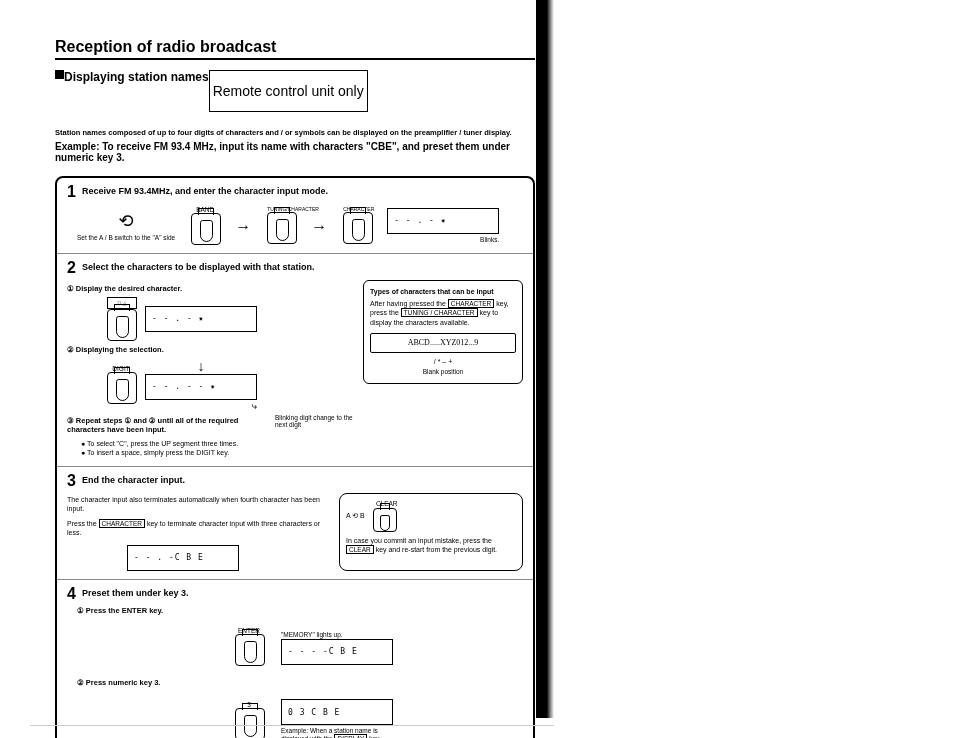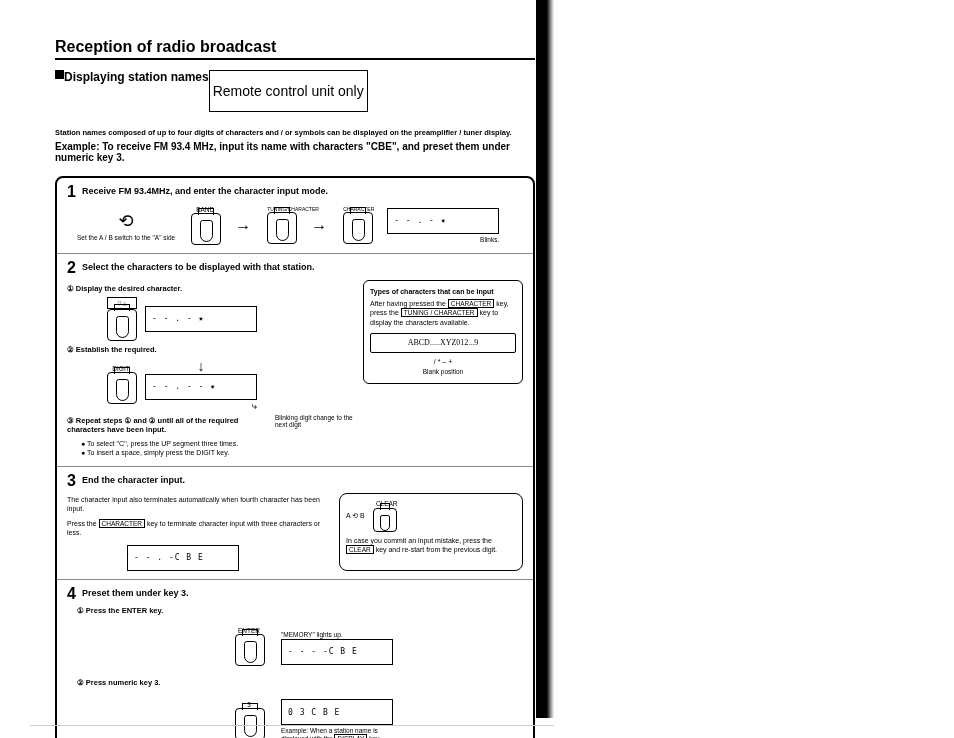--- a/index.html
+++ b/index.html
@@ -113,21 +113,21 @@
           <div class="sub">① Display the desired character.</div>
           <div style="display:flex;gap:10px;align-items:center;margin-left:40px">
             <div class="btn-sm">
                 <div class="btn-box">▽ △</div>
                 <div class="hand">
                   <div class="finger"></div>
                 </div>
               </div>
             <div class="disp">- - . -  ✷</div>
           </div>
-          <div class="sub">② Establish the required.</div>
+          <div class="sub">② Displaying the selection.</div>
           <div style="display:flex;gap:10px;align-items:center;margin-left:40px">
             <div class="btn-sm">
                 <div class="small">DIGIT</div>
                 <div class="hand">
                   <div class="finger"></div>
                 </div>
               </div>
             <div style="text-align:center">
               <div style="font-size:14px">↓</div>
               <div class="disp">- - . -  - ✷</div>

